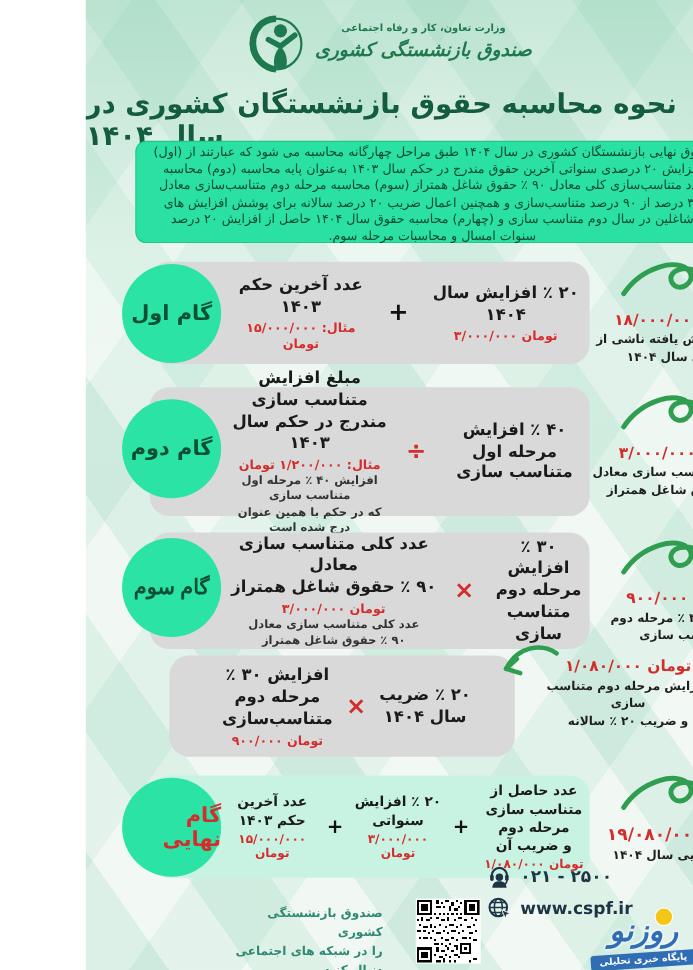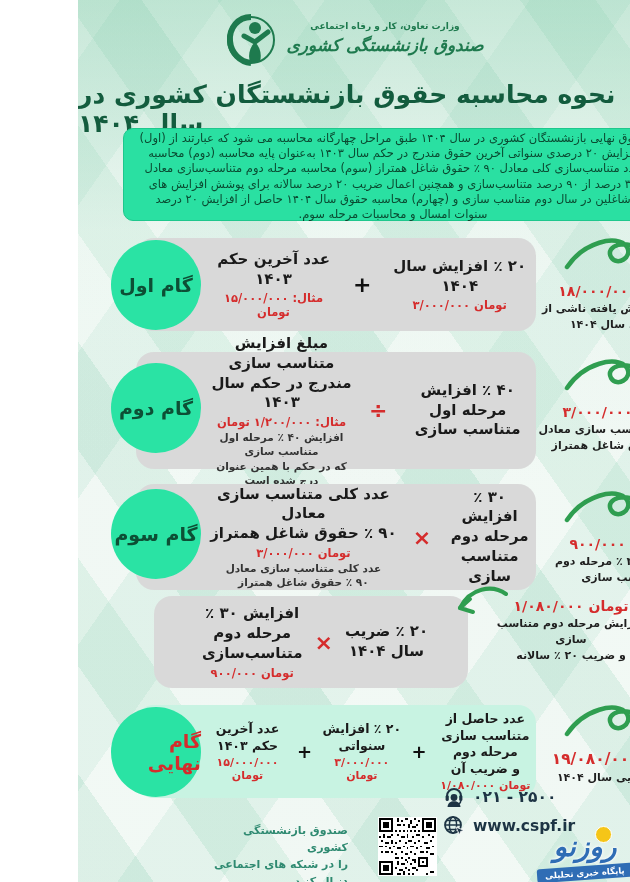--- a/index.html
+++ b/index.html
@@ -144,21 +144,21 @@
       <div class="op red">×</div>
       <div class="term">
         <div class="t-label">عدد کلی متناسب سازی معادل
 ۹۰ ٪ حقوق شاغل همتراز</div>
         <div class="t-val">۳/۰۰۰/۰۰۰ تومان</div>
         <div class="t-note">عدد کلی متناسب سازی معادل
 ۹۰ ٪ حقوق شاغل همتراز</div>
       </div>
     </div>
   </div>
-  <div class="badge" style="left:33px;top:489px;">گام سوم</div>
+  <div class="badge" style="left:33px;top:489px;font-family:Liberation Serif, serif;">گام سوم</div>
   <div class="result" style="left:460px;top:484px;width:164px;">
     <svg class="arrow-svg" width="118" height="50" viewBox="0 0 118 50">
       <path d="M6 36 C22 12 56 2 66 16 C72 26 56 36 50 26 C44 15 64 6 84 22 C90 27 93 31 96 36" fill="none" stroke="#2f9e50" stroke-width="4.5" stroke-linecap="round"></path>
       <path d="M96 36 L82 30 M96 36 L84 44" fill="none" stroke="#2f9e50" stroke-width="4.5" stroke-linecap="round"></path>
     </svg>
     <div class="r-val">۹۰۰/۰۰۰ تومان</div>
     <div class="r-cap">افزایش ۳۰ ٪ مرحله دوم
 متناسب سازی</div>
   </div>
 

